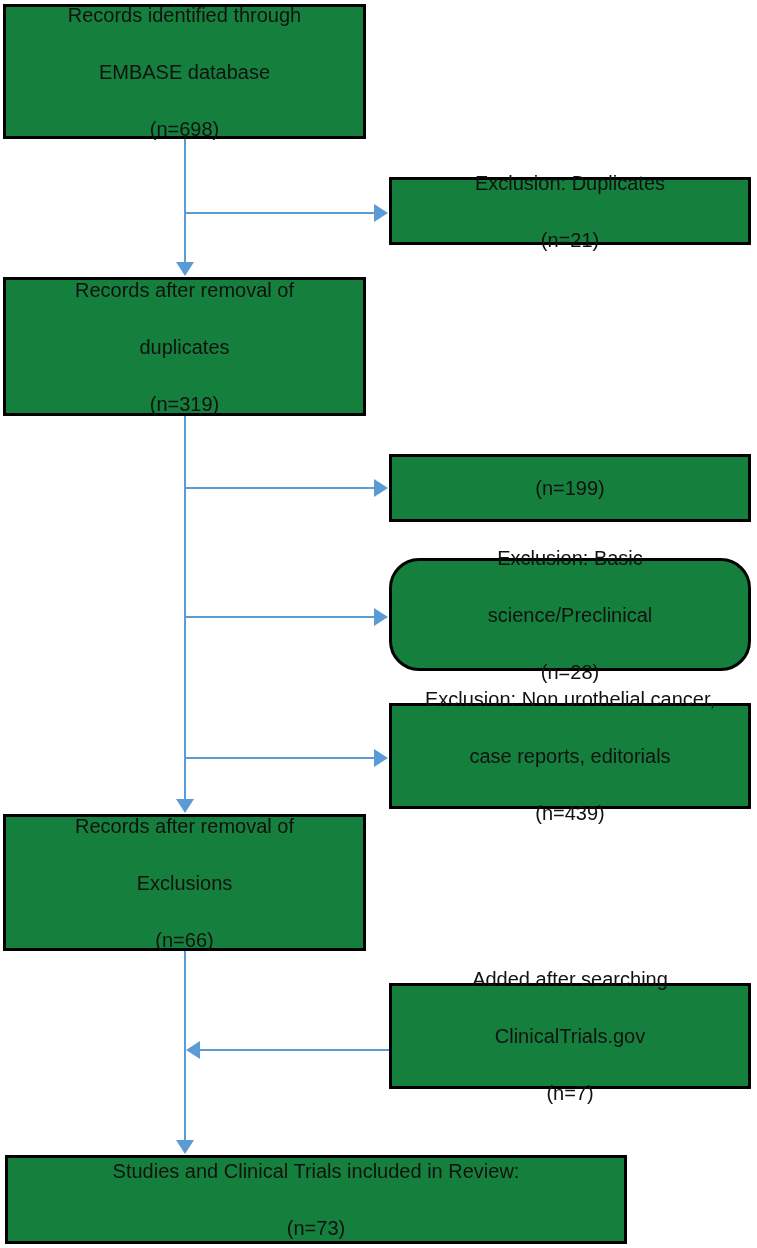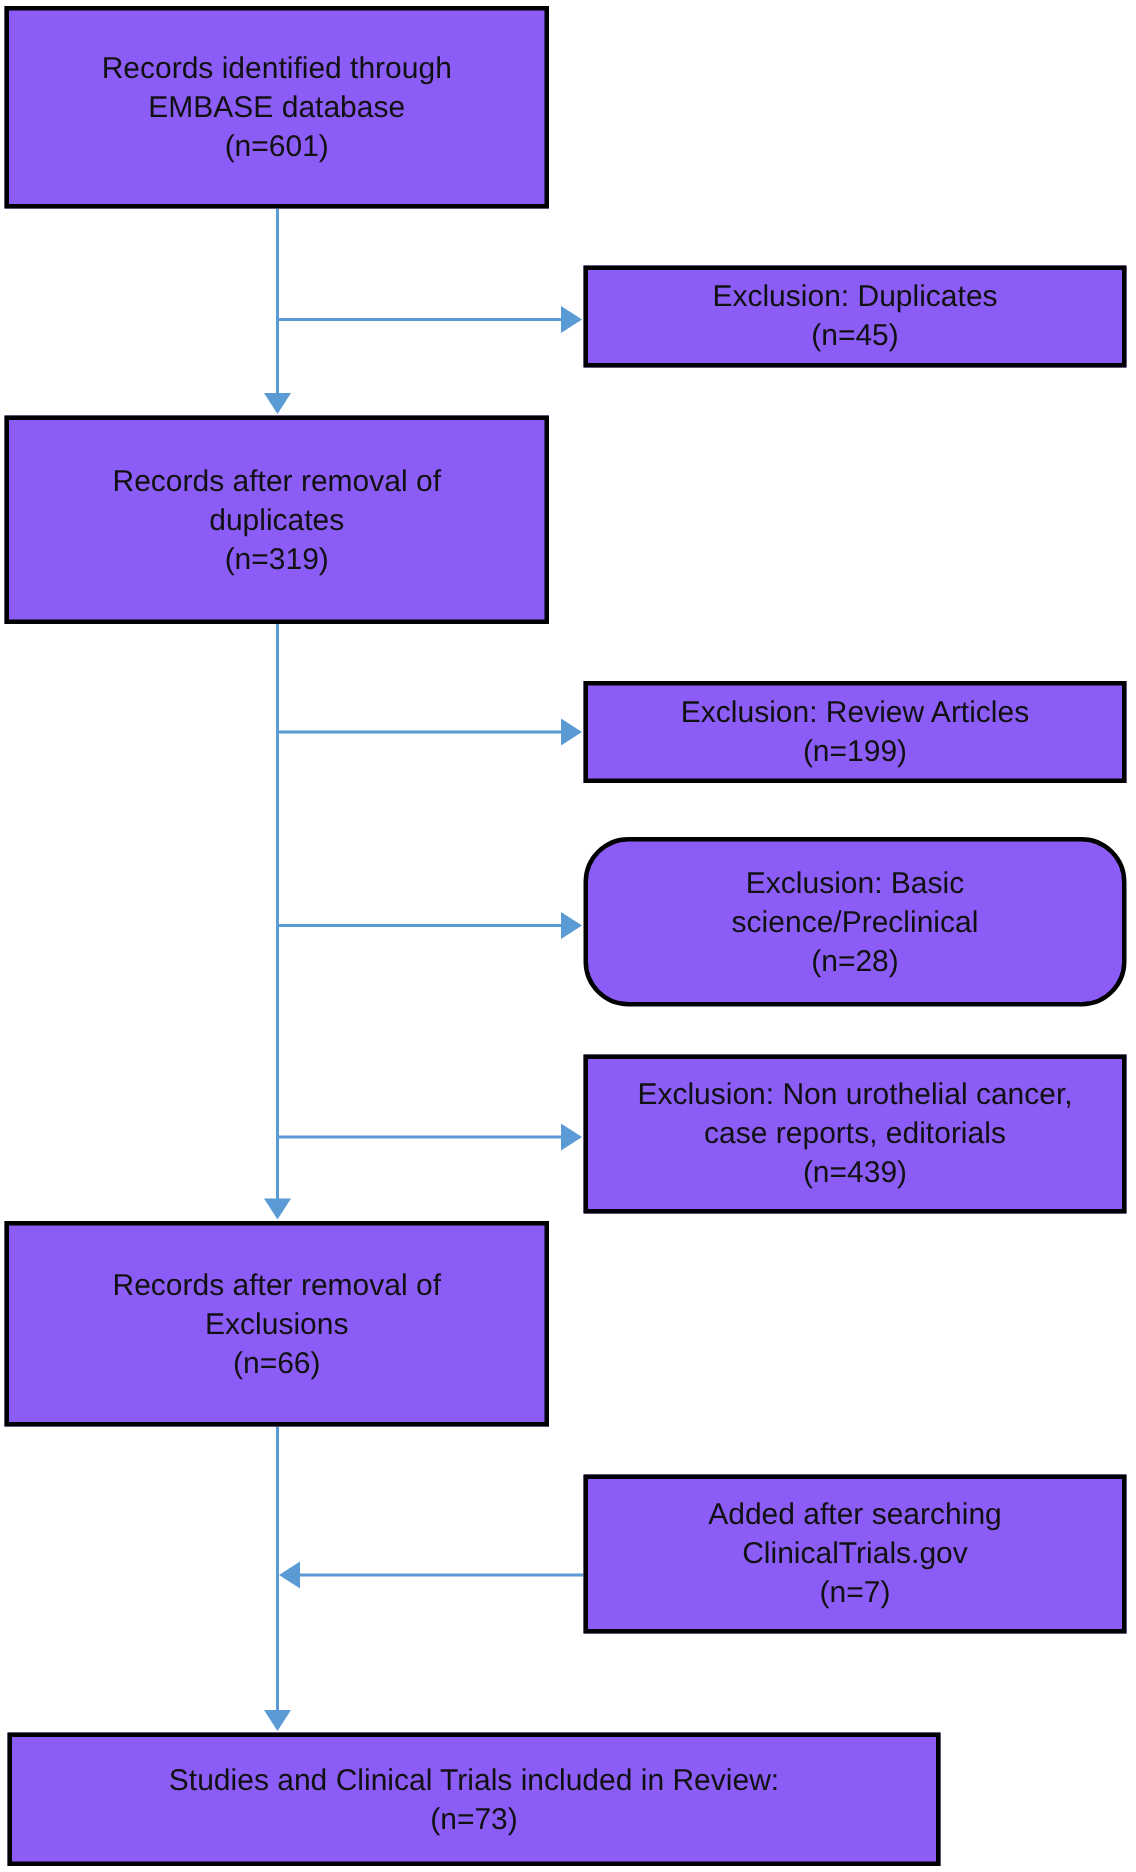--- a/index.html
+++ b/index.html
@@ -19,29 +19,30 @@
     position: absolute;
     left: 0;
     top: 0;
     width: 757px;
     height: 1248px;
   }
   .node {
     position: absolute;
     box-sizing: border-box;
     border: 3px solid #000000;
-    background: #8b5cf6;
+    background: #15803d;
     display: flex;
     flex-direction: column;
     align-items: center;
     justify-content: center;
     text-align: center;
     font-size: 20px;
     line-height: 26px;
     color: #111111;
+    gap: 31px;
   }
   .node span { display: block; }
 
   
   .n-embase          { left: 3px;   top: 4px;    width: 363px; height: 135px; }
   .n-after-dup       { left: 3px;   top: 277px;  width: 363px; height: 139px; }
   .n-after-excl      { left: 3px;   top: 814px;  width: 363px; height: 137px; }
   
   .n-duplicates      { left: 389px; top: 177px;  width: 362px; height: 68px; justify-content: center;  }
   .n-review          { left: 389px; top: 454px;  width: 362px; height: 68px;  }
@@ -79,36 +80,35 @@
     <line x1="185" y1="951" x2="185" y2="1142" stroke-width="2" stroke="#5B9BD5"></line>
     <polygon points="176,1140 194,1140 185,1154" fill="#5B9BD5"></polygon>
 
     <line x1="389" y1="1050" x2="198" y2="1050" stroke-width="2" stroke="#5B9BD5"></line>
     <polygon points="200,1041 200,1059 186,1050" fill="#5B9BD5"></polygon>
   </svg>
 
   <div class="node n-embase">
     <span>Records identified through</span>
     <span>EMBASE database</span>
-    <span>(n=601)</span>
+    <span>(n=698)</span>
   </div>
 
   <div class="node n-duplicates">
     <span>Exclusion: Duplicates</span>
-    <span>(n=45)</span>
+    <span>(n=21)</span>
   </div>
 
   <div class="node n-after-dup">
     <span>Records after removal of</span>
     <span>duplicates</span>
     <span>(n=319)</span>
   </div>
 
   <div class="node n-review">
-    <span>Exclusion: Review Articles</span>
     <span>(n=199)</span>
   </div>
 
   <div class="node n-basic">
     <span>Exclusion: Basic</span>
     <span>science/Preclinical</span>
     <span>(n=28)</span>
   </div>
 
   <div class="node n-nonuro">

